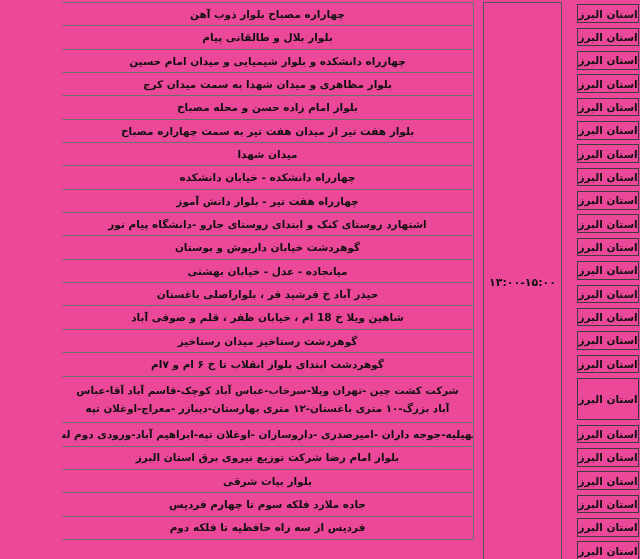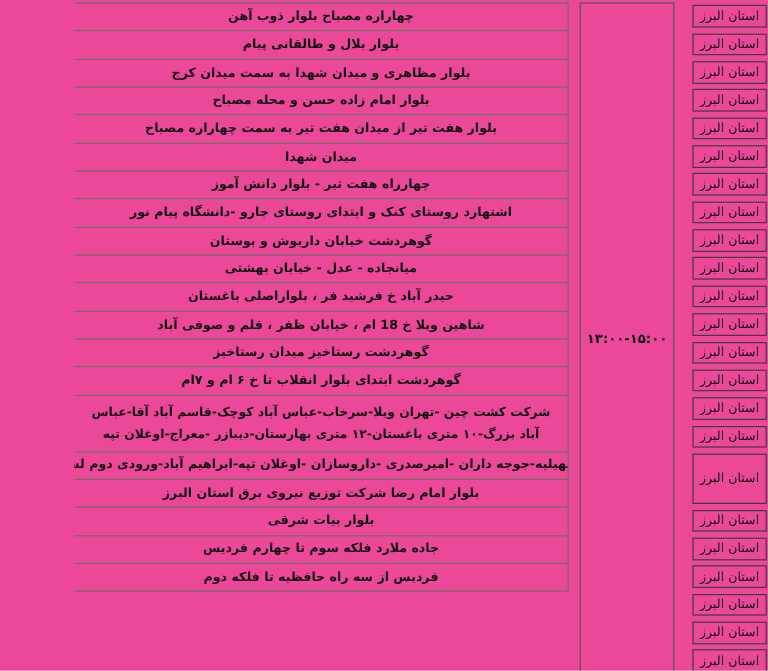--- a/index.html
+++ b/index.html
@@ -33,36 +33,38 @@
     font-weight:bold;font-size:11px;letter-spacing:0.5px;
     direction:ltr;unicode-bidi:bidi-override;
   }
   
   .col-province{position:absolute;top:2px;left:577px;width:62px;}
   .pwrap{height:23.35px;display:flex;align-items:center;box-sizing:border-box;}
   .pwrap.tall{height:46.7px;}
   .pbox{
     width:100%;height:18.6px;border:1.5px solid #3d3d3d;box-sizing:border-box;
     display:flex;align-items:center;justify-content:center;
-    font-weight:normal;font-size:10.5px;white-space:nowrap;overflow:hidden;
+    font-weight:bold;font-size:10.5px;white-space:nowrap;overflow:hidden;
   }
   .pwrap.tall .pbox{height:42px;}
 </style>
 </head>
 <body>
 
 <div class="canvas">
 
   <div class="col-address">
       <div class="arow">چهاراره مصباح بلوار ذوب آهن</div>
       <div class="arow">بلوار بلال و طالقانی پیام</div>
+      <div class="arow">چهارراه دانشکده و بلوار شیمیایی و میدان امام حسین</div>
       <div class="arow">بلوار مظاهری و میدان شهدا به سمت میدان کرج</div>
       <div class="arow">بلوار امام زاده حسن و محله مصباح</div>
       <div class="arow">بلوار هفت تیر از میدان هفت تیر به سمت چهاراره مصباح</div>
       <div class="arow">میدان شهدا</div>
+      <div class="arow">چهارراه دانشکده - خیابان دانشکده</div>
       <div class="arow">چهارراه هفت تیر - بلوار دانش آموز</div>
       <div class="arow">اشتهارد روستای کنک و ابتدای روستای جارو -دانشگاه پیام نور</div>
       <div class="arow">گوهردشت خیابان داریوش و بوستان</div>
       <div class="arow">میانجاده - عدل - خیابان بهشتی</div>
       <div class="arow">حیدر آباد خ فرشید فر ، بلواراصلی باغستان</div>
       <div class="arow">شاهین ویلا خ 18 ام ، خیابان ظفر ، قلم و صوفی آباد</div>
       <div class="arow">گوهردشت رستاخیز میدان رستاخیز</div>
       <div class="arow">گوهردشت ابتدای بلوار انقلاب تا خ ۶ ام و ۷ام</div>
       <div class="arow tall">شرکت کشت چین -تهران ویلا-سرخاب-عباس آباد کوچک-قاسم آباد آقا-عباس آباد بزرگ-۱۰ متری باغستان-۱۲ متری بهارستان-دیبازر -معراج-اوغلان تپه</div>
       <div class="arow">جاده سهیلیه-جوجه داران -امیرصدری -داروسازان -اوغلان تپه-ابراهیم آباد-ورودی دوم لشگرآباد</div>

